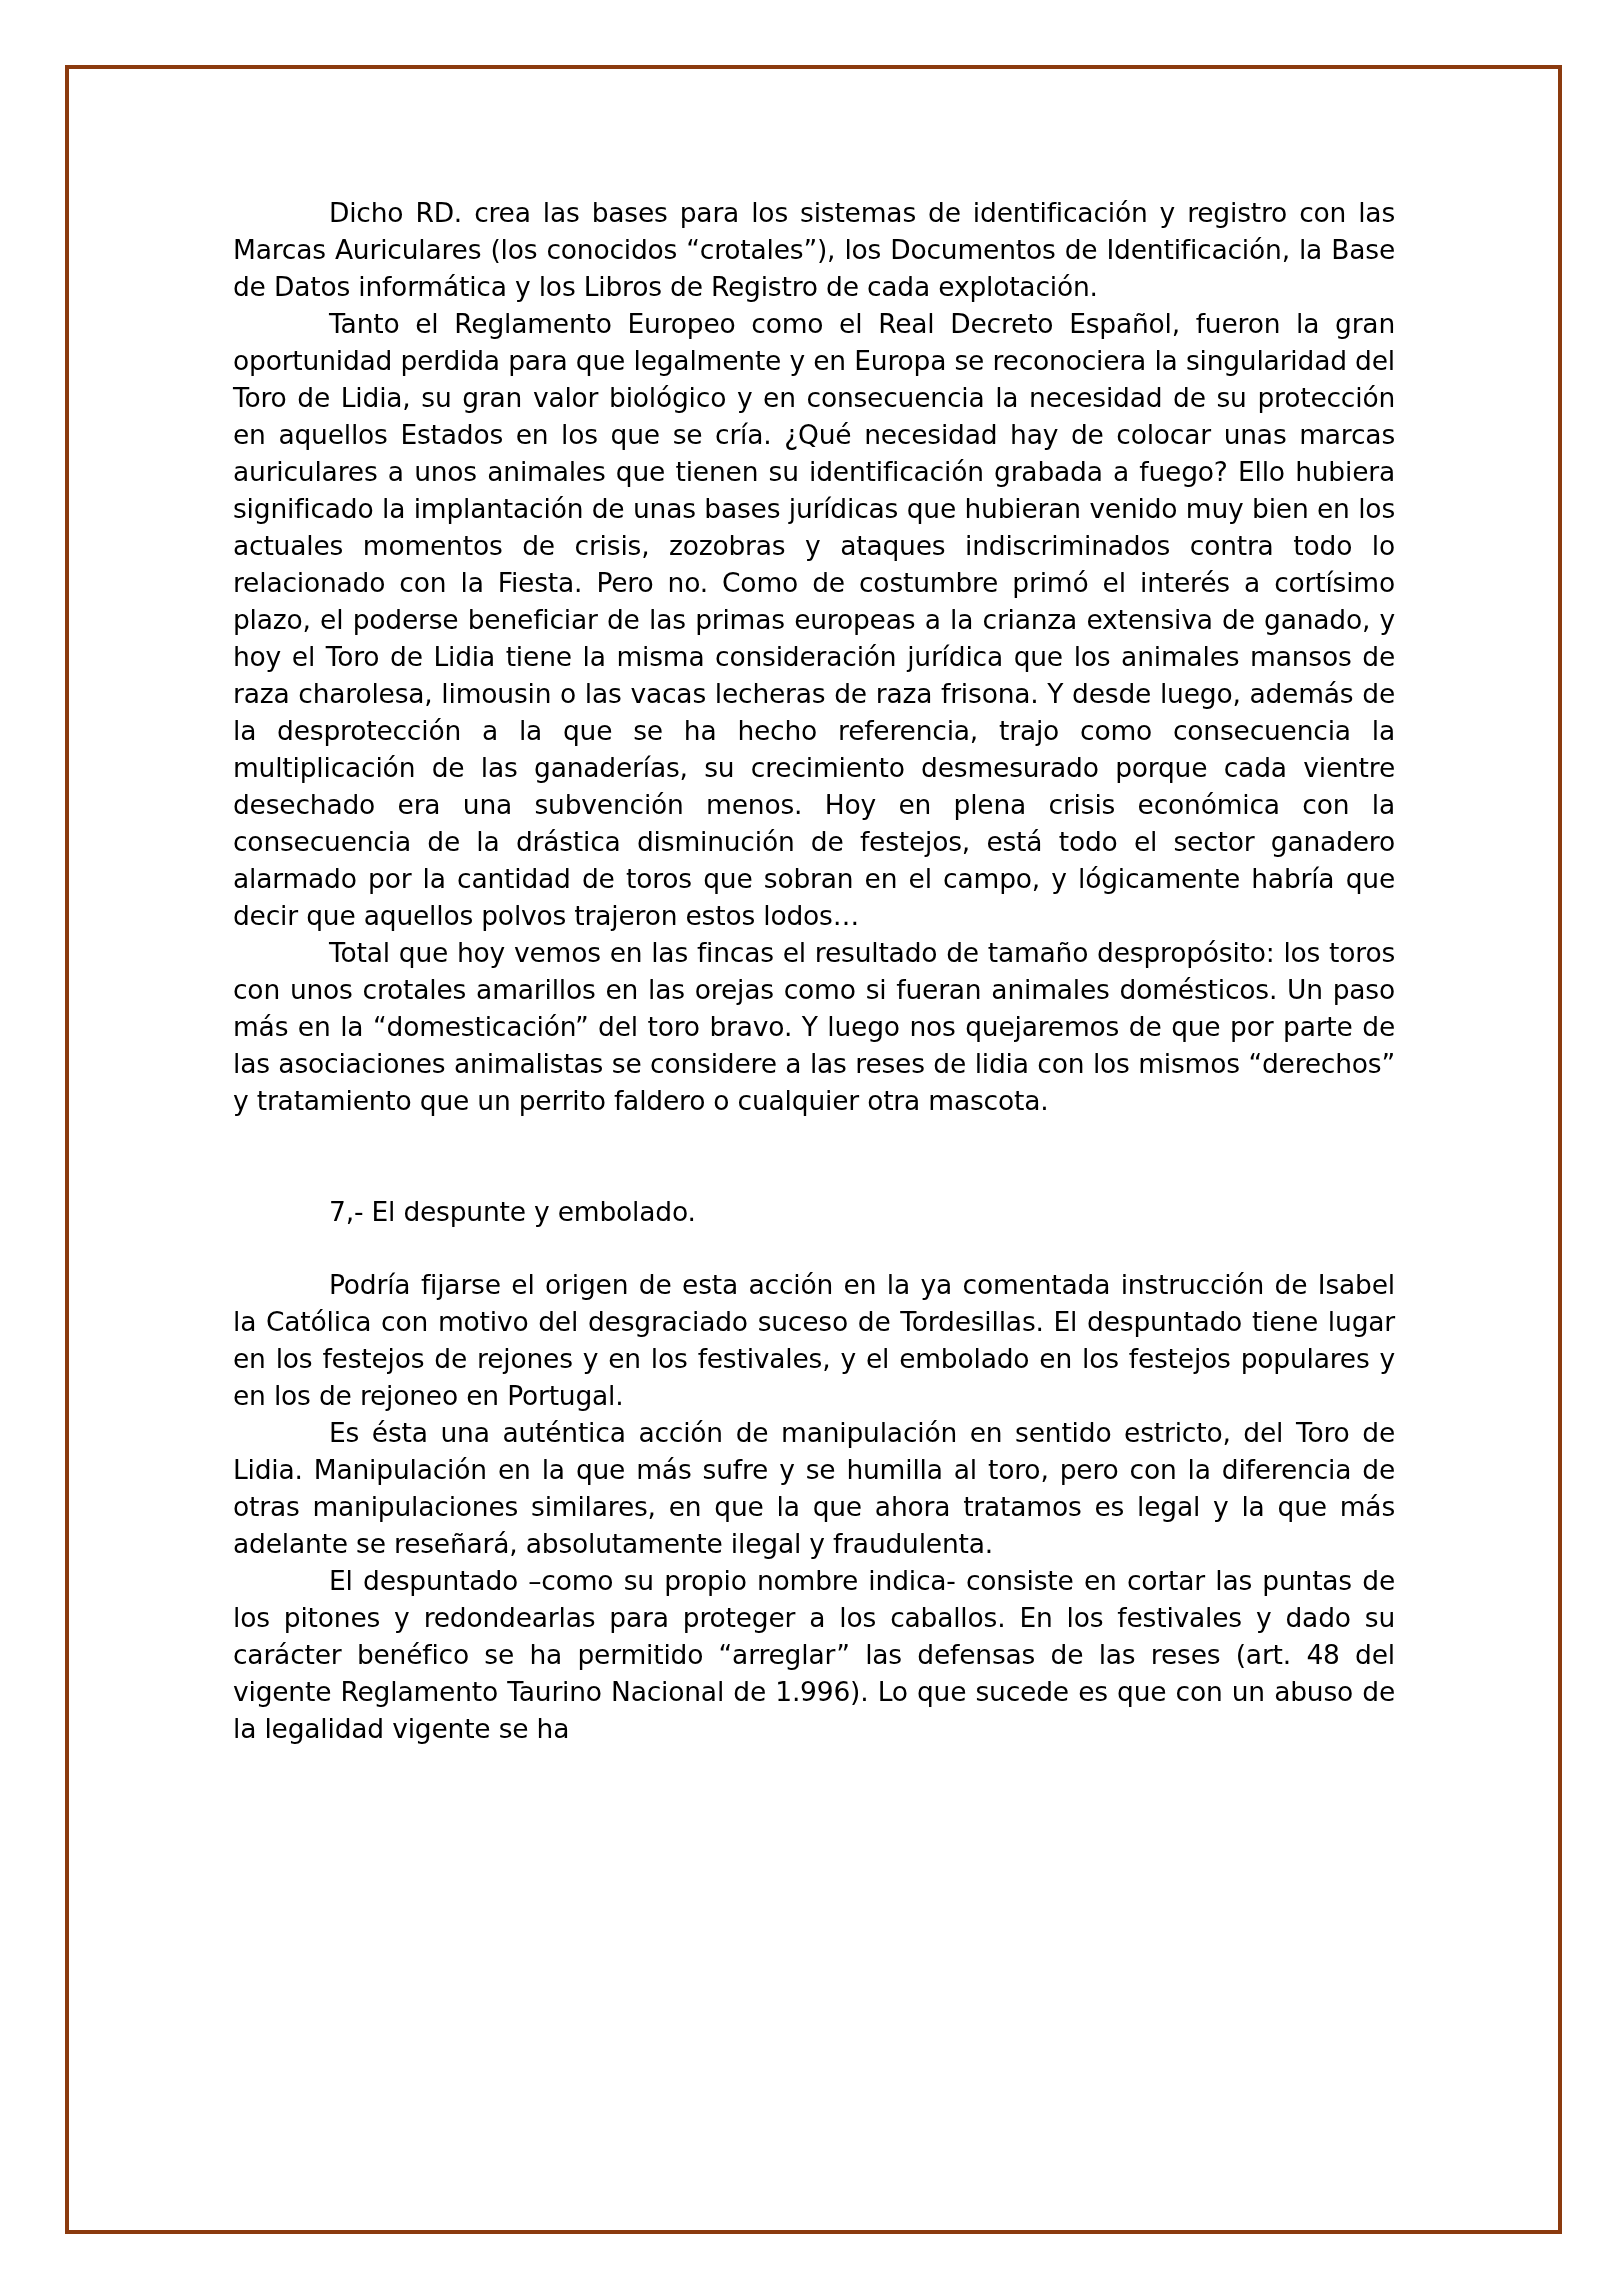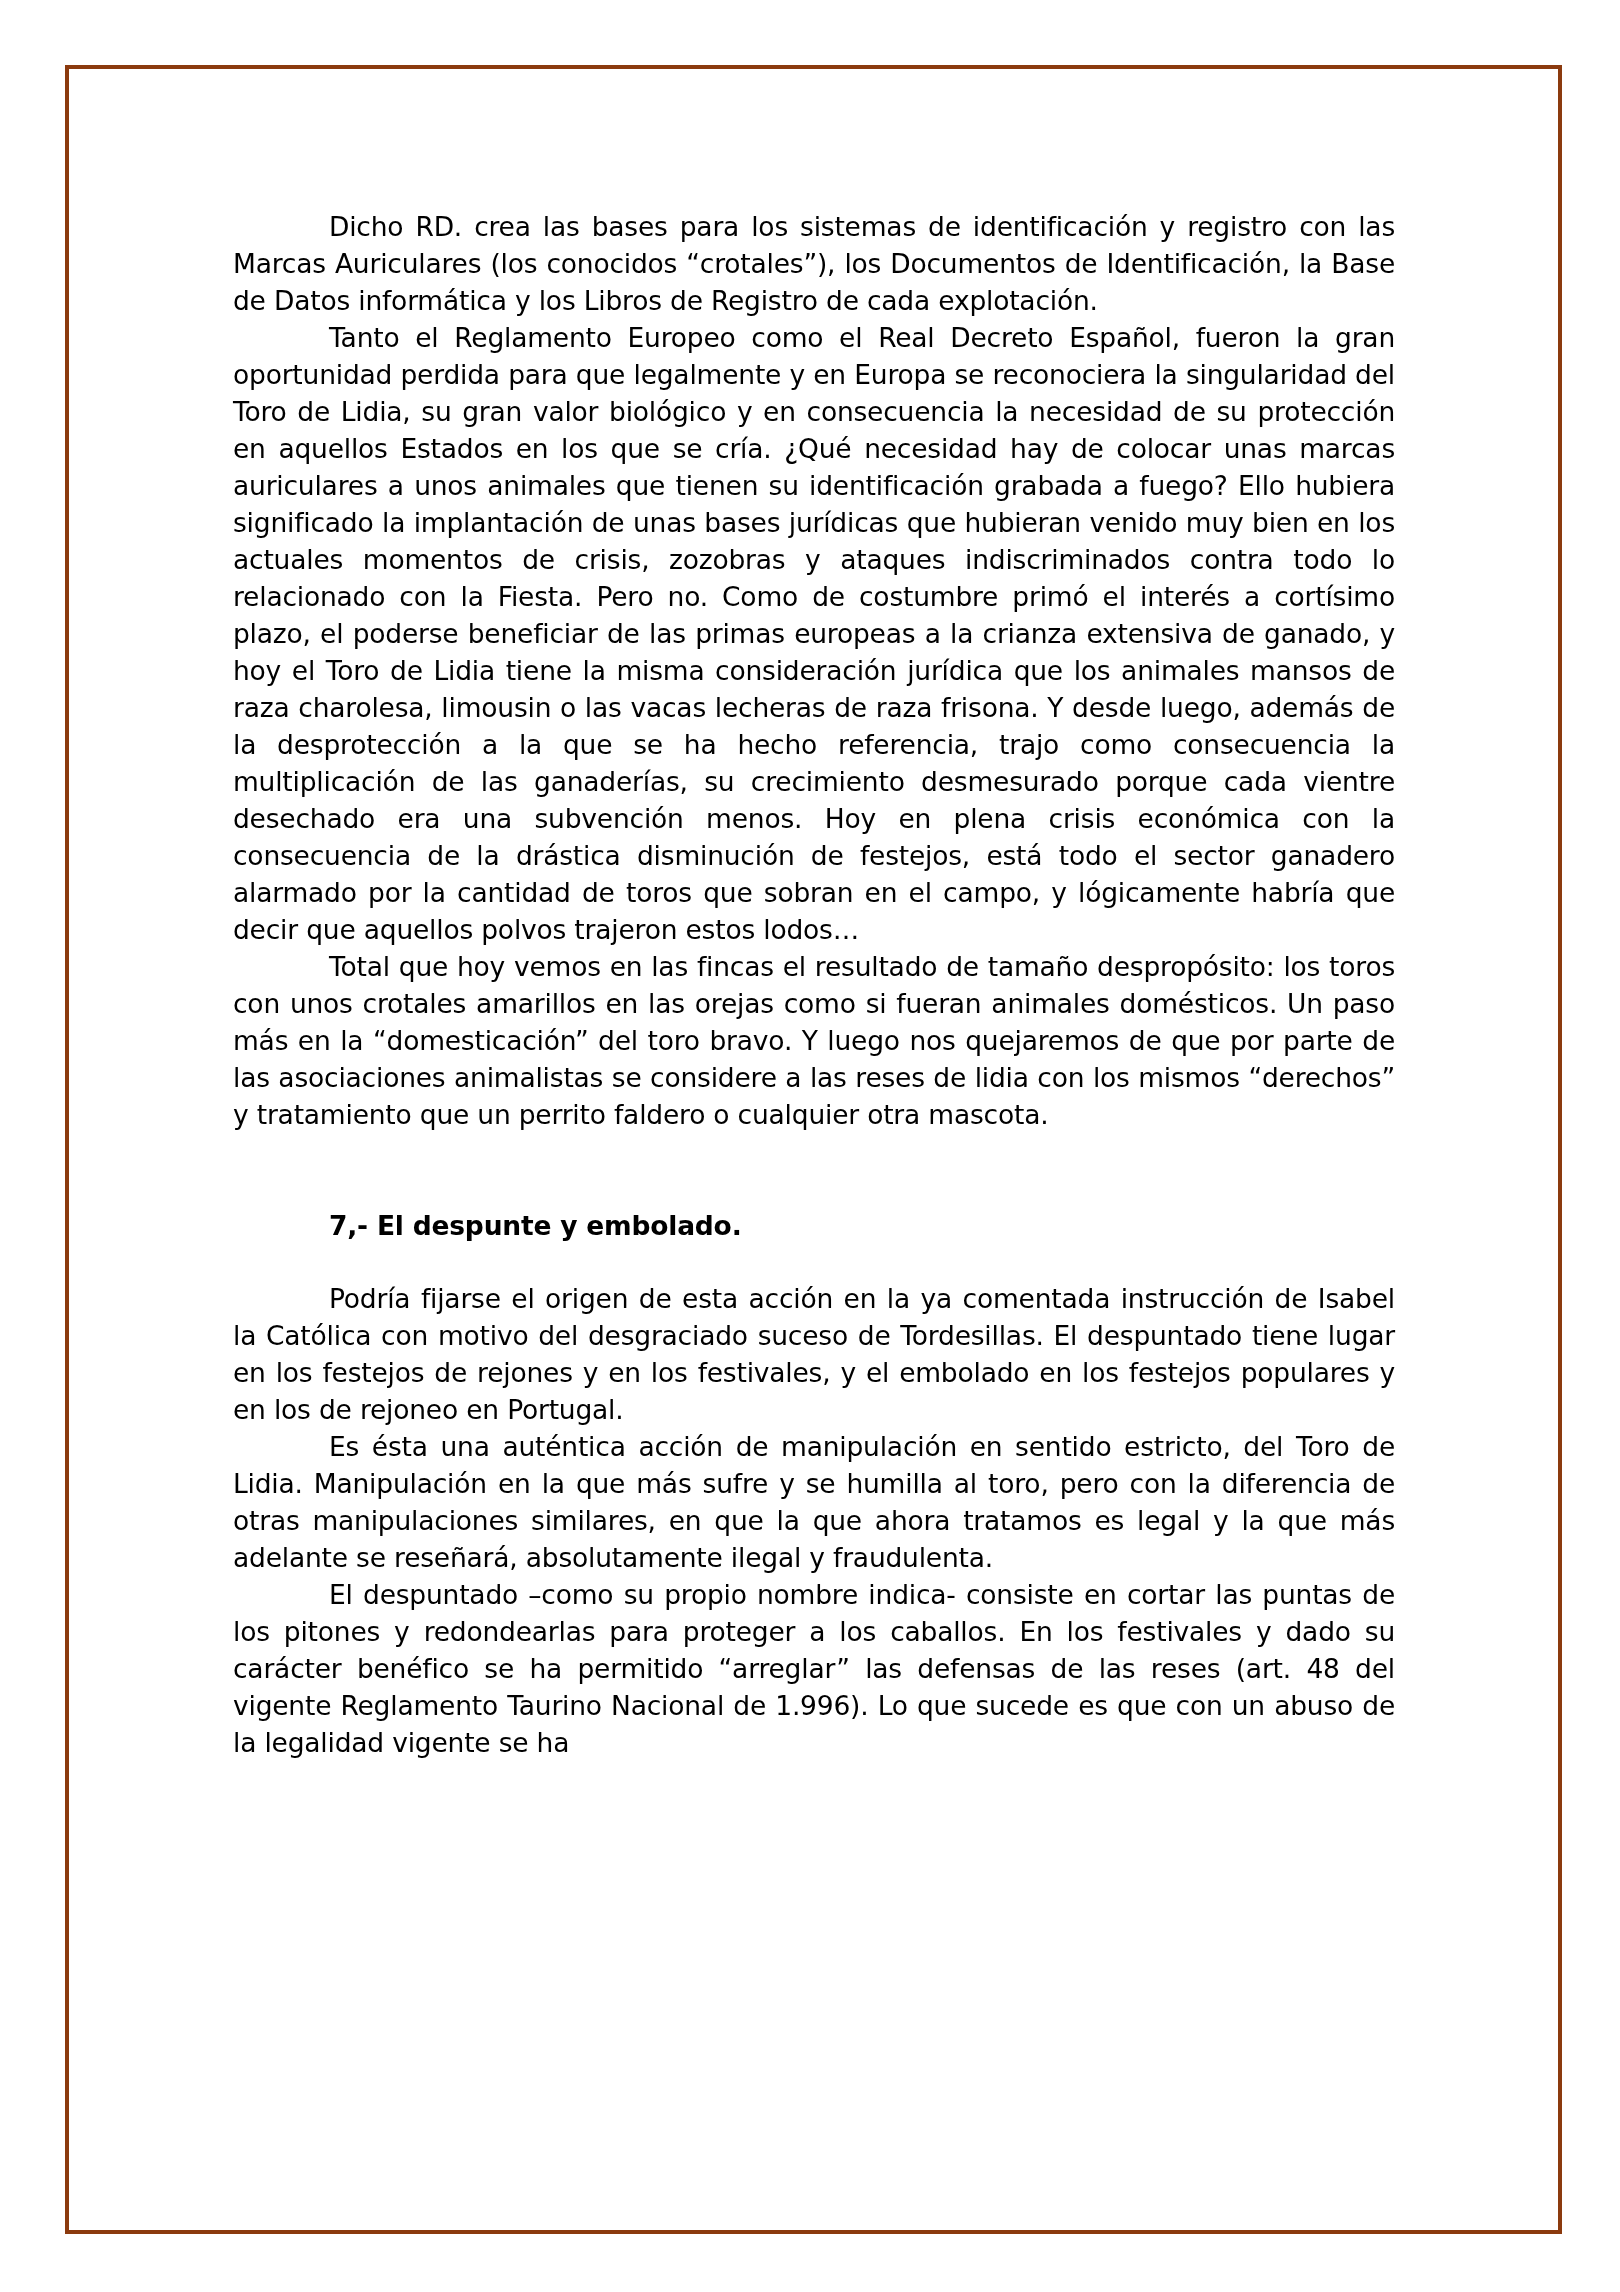--- a/index.html
+++ b/index.html
@@ -6,32 +6,32 @@
   body { width: 1620px; height: 2293px; position: relative; overflow: hidden; }
   .page-frame {
     position: absolute;
     left: 65px; top: 65px;
     width: 1497px; height: 2169px;
     border: 4.9px solid #8b3a0e;
     box-sizing: border-box;
   }
   .content {
     position: absolute;
-    left: 233px; top: 208px;
+    left: 233px; top: 194px;
     width: 1162px;
     font-family: "DejaVu Sans", sans-serif;
     font-size: 26.5px;
     line-height: 37px;
     color: #000;
     text-align: justify;
     letter-spacing: -0.2px;
   }
   .content p { margin: 0; text-indent: 96px; }
   .heading {
-    font-weight: bold;
+    font-weight: normal;
     margin: 74px 0 36px 0;
     padding-left: 96px;
     text-indent: 0;
   }
 </style>
 </head>
 <body>
 
 <div class="page-frame"></div>
 

